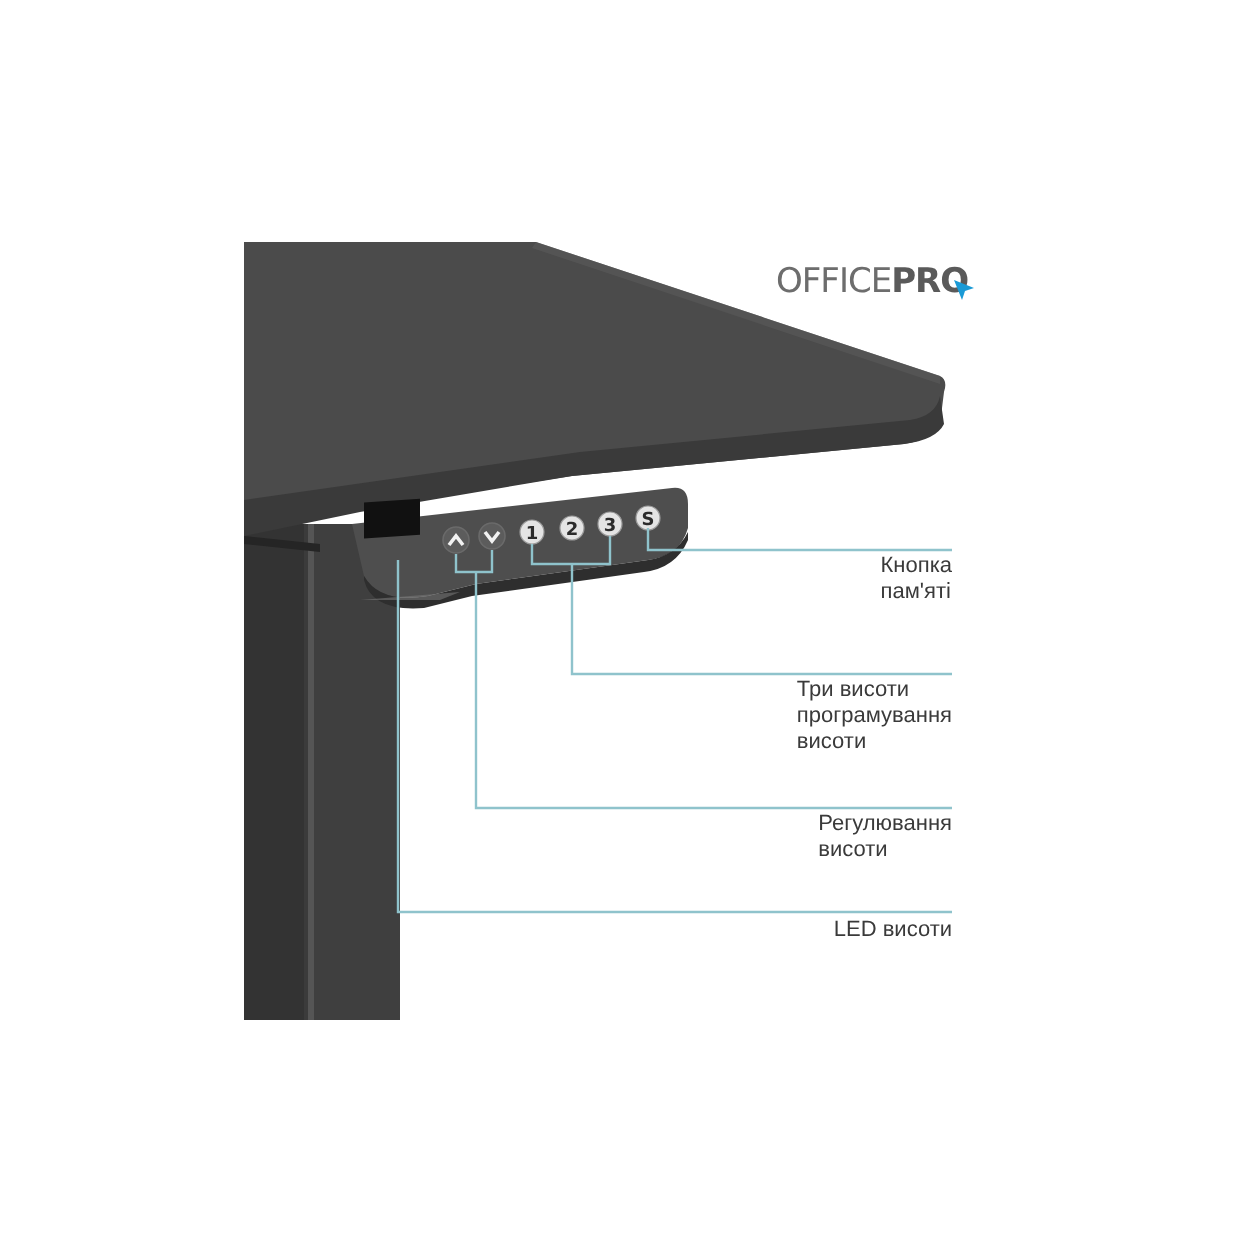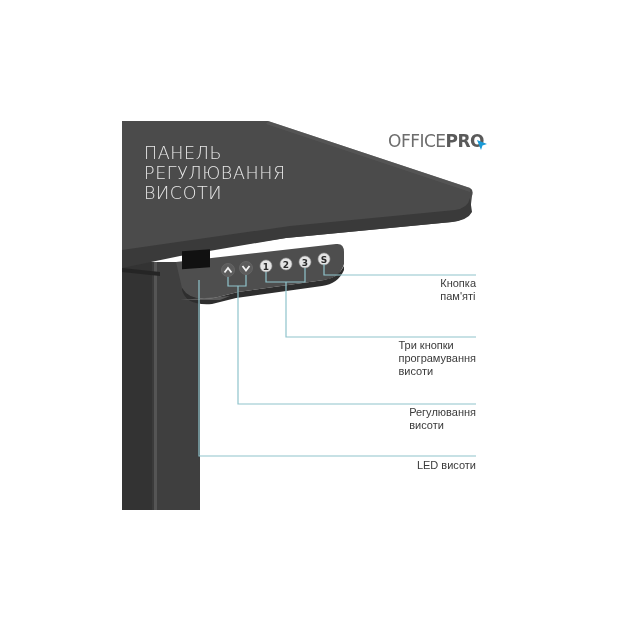--- a/index.html
+++ b/index.html
@@ -80,39 +80,34 @@
     <g fill="none" stroke="#8fc3cc" stroke-width="1.2">
       <path d="M324 264 L324 275 L476 275"></path>
       <path d="M266 272 L266 282 L305 282 L305 268"></path>
       <path d="M286 282 L286 337 L476 337"></path>
       <path d="M228 277 L228 286 L246 286 L246 275"></path>
       <path d="M238 286 L238 404 L476 404"></path>
       <path d="M199 280 L199 456 L476 456"></path>
     </g>
   </svg>
 
-  <div class="title">
-    <div>ПАНЕЛЬ</div>
-    <div>РЕГУЛЮВАННЯ</div>
-    <div>ВИСОТИ</div>
-  </div>
 
   <div class="logo">
     <span>OFFICE</span><span class="bold">PRO</span>
     <svg width="12" height="12" viewBox="0 0 12 12" style="position:absolute; right:-4px; top:8px;">
       <path d="M1 1 L11 5 L6.5 6.5 L5 11 Z" fill="#1a9ad6"></path>
     </svg>
   </div>
 
   <div class="label" style="top:277px;">
     <div>Кнопка</div>
     <div>пам'яті</div>
   </div>
   <div class="label" style="top:339px;">
-    <div>Три кнопки</div>
+    <div>Три висоти</div>
     <div>програмування</div>
     <div>висоти</div>
   </div>
   <div class="label" style="top:406px;">
     <div>Регулювання</div>
     <div>висоти</div>
   </div>
   <div class="label" style="top:459px;">
     <div>LED висоти</div>
   </div>

